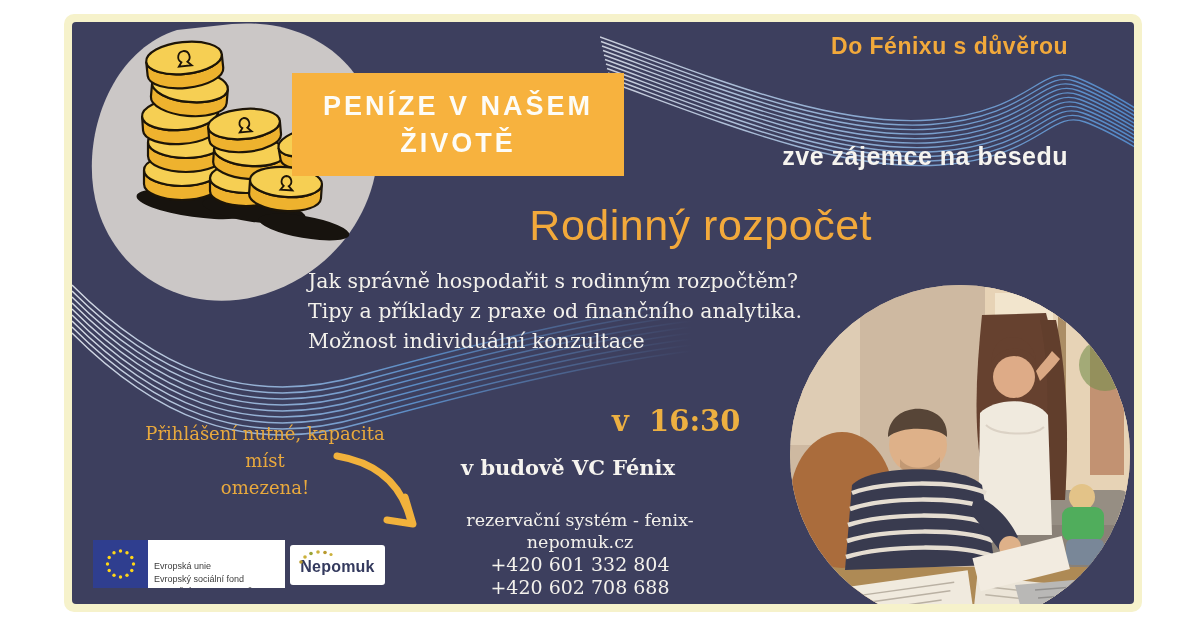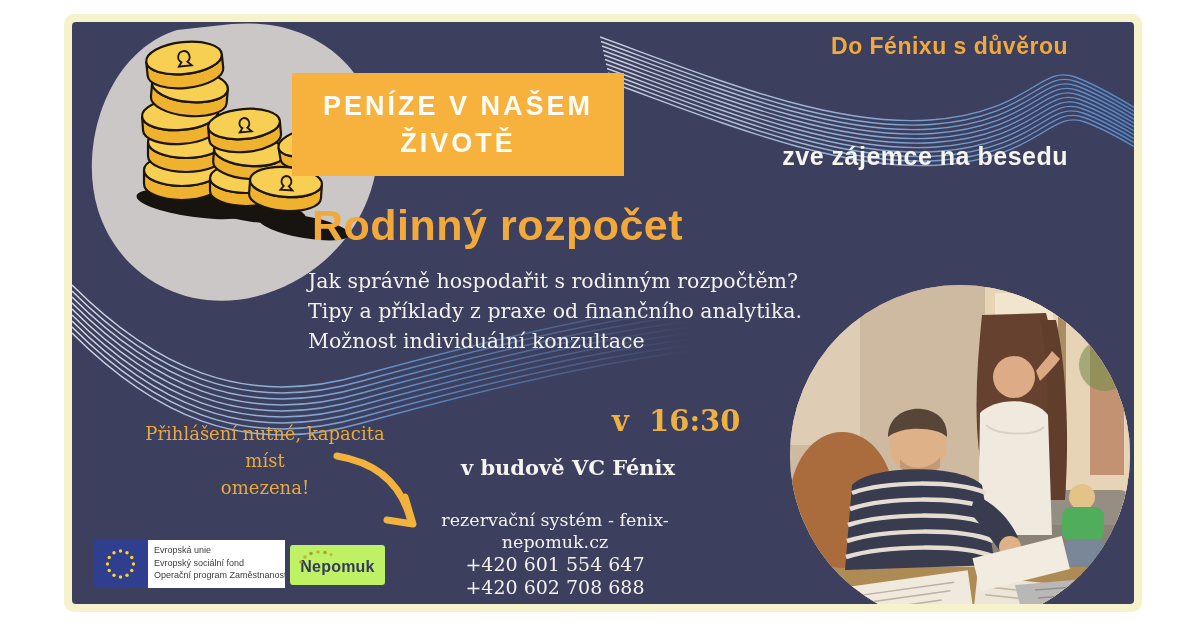--- a/index.html
+++ b/index.html
@@ -9,48 +9,48 @@
   .frame{left:64px;top:14px;width:1078px;height:598px;background:#f6f2cb;border-radius:10px;}
   .panel{left:8px;top:8px;width:1062px;height:582px;background:#3d3f5e;border-radius:4px;overflow:hidden;position:absolute;}
 
   .tagline{right:66px;top:11px;font-size:23px;font-weight:800;color:#f2a93b;letter-spacing:.5px;}
   .invite{right:66px;top:120px;font-size:25px;font-weight:800;color:#f6f4ef;letter-spacing:.5px;}
 
   .banner{left:220px;top:51px;width:332px;height:103px;background:#f7b23e;
           display:flex;flex-direction:column;align-items:center;justify-content:center;}
   .banner span{display:block;color:#fdfcf7;font-weight:800;font-size:27px;letter-spacing:3px;line-height:37px;text-align:center;}
 
-  .title{left:240px;top:179px;width:560px;text-align:left;color:#f2a93b;
-         font-size:43px;font-weight:700;letter-spacing:.5px;}
+  .title{left:240px;top:179px;width:560px;text-align:right;color:#f2a93b;
+         font-size:43px;font-weight:400;letter-spacing:.5px;}
 
   .desc{left:236px;top:244px;width:560px;text-align:left;color:#f3f1ec;
         font-family:"DejaVu Serif",serif;font-size:20.5px;line-height:30px;}
 
   .date{left:320px;top:334px;width:240px;text-align:center;color:#edb041;
         font-family:"DejaVu Serif",serif;font-size:47px;font-weight:700;letter-spacing:2px;}
   .time{left:540px;top:382px;width:150px;text-align:left;color:#edb041;
         font-family:"DejaVu Serif",serif;font-size:29px;font-weight:700;white-space:pre;}
   .venue{left:346px;top:433px;width:300px;text-align:center;color:#f6f4ef;
          font-family:"DejaVu Serif",serif;font-size:21px;font-weight:700;}
 
-  .contact{left:333px;top:487px;width:300px;text-align:center;color:#f3f1ec;
+  .contact{left:358px;top:487px;width:300px;text-align:center;color:#f3f1ec;
            font-family:"DejaVu Serif",serif;}
   .contact .resv{font-size:17.5px;line-height:22px;}
   .contact .ph{font-size:19px;line-height:23px;}
 
   .note{left:63px;top:398px;width:260px;text-align:center;color:#e9a93d;
         font-family:"DejaVu Serif",serif;font-size:18px;line-height:27px;}
 
   .photo{left:718px;top:263px;width:340px;height:340px;border-radius:50%;overflow:hidden;background:#c9b8a6;}
 
   .eu-logo{left:21px;top:518px;width:192px;height:48px;display:flex;background:#ffffff;}
   .eu-flag{width:55px;height:48px;background:#2f3e8f;flex:0 0 auto;position:relative;}
-  .eu-text{flex:1;padding:4px 0 0 6px;color:#3c3c3c;font-size:9px;line-height:12.5px;white-space:nowrap;overflow:hidden;}
-
-  .nep-logo{left:218px;top:523px;width:95px;height:40px;background:#bef264;border-radius:3px;
+  .eu-text{flex:1;padding:20px 0 0 6px;color:#3c3c3c;font-size:9px;line-height:12.5px;white-space:nowrap;overflow:hidden;}
+
+  .nep-logo{left:218px;top:523px;width:95px;height:40px;background:#ffffff;border-radius:3px;
             display:flex;align-items:center;justify-content:center;position:absolute;}
   .nep-text{color:#343a5e;font-size:16px;font-weight:800;letter-spacing:.2px;margin-top:4px;}
   .nep-dots{position:absolute;left:8px;top:5px;width:50px;height:14px;}
 </style>
 </head>
 <body>
 
 <div class="canvas">
   <div class="abs frame">
     <div class="panel">
@@ -176,21 +176,21 @@
         <div>Jak správně hospodařit s rodinným rozpočtěm?</div>
         <div>Tipy a příklady z praxe od finančního analytika.</div>
         <div>Možnost individuální konzultace</div>
       </div>
 
       <div class="abs time">v  16:30</div>
       <div class="abs venue">v budově VC Fénix</div>
 
       <div class="abs contact">
         <div class="resv">rezervační systém - fenix-nepomuk.cz</div>
-        <div class="ph">+420 601 554 647</div>
+        <div class="ph">+420 601 332 804</div>
         <div class="ph">+420 602 708 688</div>
       </div>
 
       <div class="abs note">
         <div>Přihlášení nutné, kapacita míst</div>
         <div>omezena!</div>
       </div>
 
       <svg class="abs" style="left:255px;top:428px;width:115px;height:90px;" viewBox="0 0 115 90">
         <path d="M 10,6 C 58,14 76,42 83,68" fill="none" stroke="#f2b23c" stroke-width="7" stroke-linecap="round"></path>

